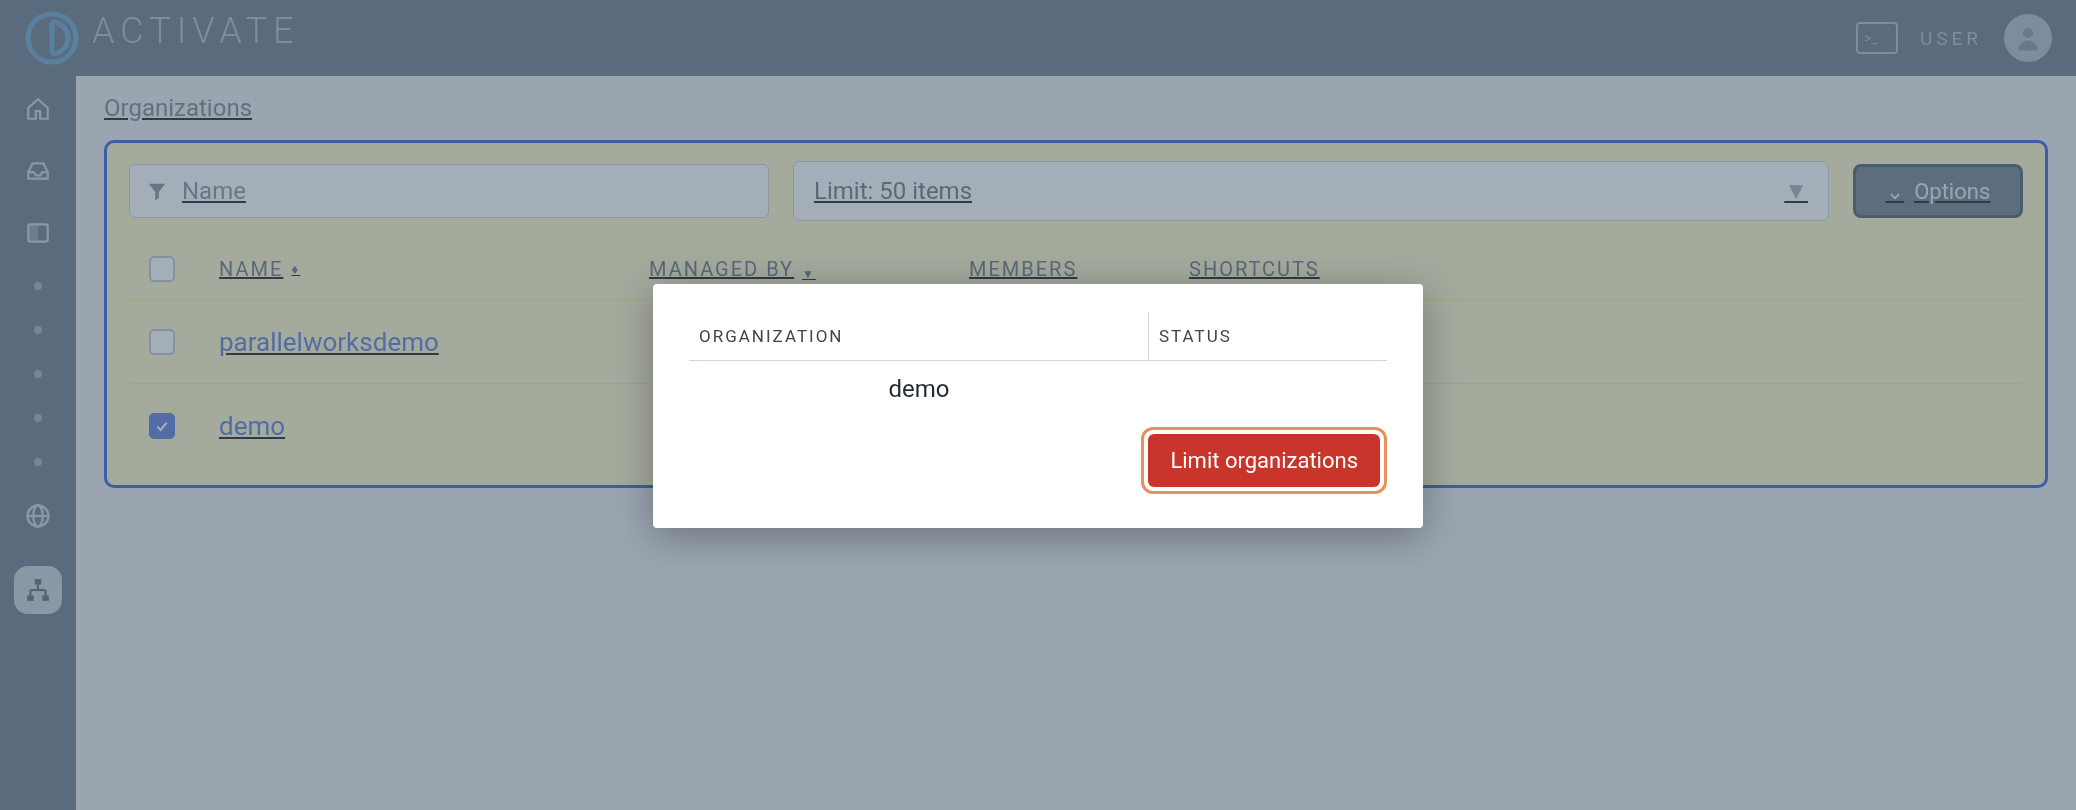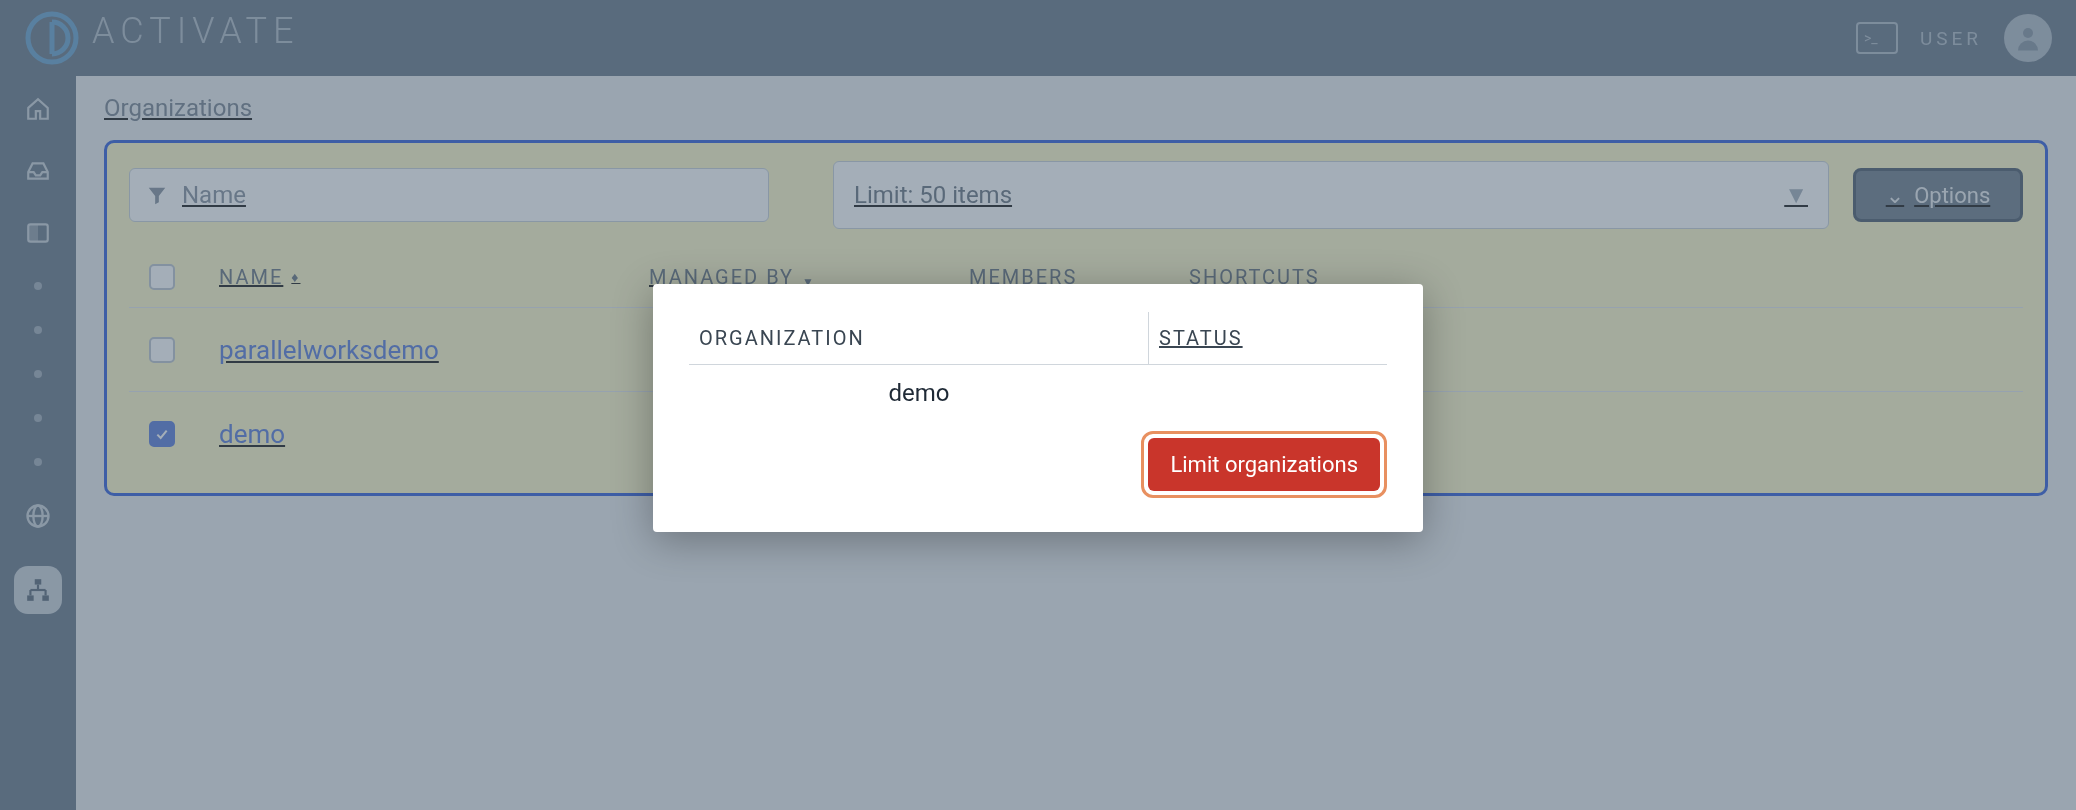--- a/index.html
+++ b/index.html
@@ -21,21 +21,21 @@
 .rail-icon { color:#c5ced6; }
 .rail-dot { width:8px; height:8px; border-radius:50%; background:#9aa6b3; }
 .rail-active { width:48px; height:48px; border-radius:14px; background:#c5ced6; display:flex; align-items:center; justify-content:center; color:#4a5a6b; }
 
 
 .main { position:absolute; left:76px; top:76px; right:0; bottom:0; background:#e8ebee; padding:18px 28px;text-decoration:underline; }
 .page-title { font-size:24px; color:#6b7785; margin-bottom:18px; }
 .panel { background:#fef9c3; border:3px solid #1d4ed8; border-radius:10px; padding:18px 22px; }
 .filterrow { display:flex; gap:24px; align-items:center; margin-bottom:18px; }
 .name-filter { flex:0 0 640px; height:54px; border:1px solid #c3ccd5; border-radius:6px; background:#fff; display:flex; align-items:center; padding:0 16px; gap:14px; color:#7a8694; font-size:24px; }
-.limit-select { flex:1; height:68px; border:1px solid #c3ccd5; border-radius:6px; background:#fff; display:flex; align-items:center; padding:12px 20px; color:#5a6673; font-size:24px; justify-content:space-between;margin-left:40px; }
+.limit-select { flex:1; height:60px; border:1px solid #c3ccd5; border-radius:6px; background:#fff; display:flex; align-items:center; padding:12px 20px; color:#5a6673; font-size:24px; justify-content:space-between; }
 .options-btn { flex:0 0 170px; height:54px; border:3px solid #3a4a5c; border-radius:8px; background:#5f6f7f; color:#e8ebee; font-size:22px; display:flex; align-items:center; justify-content:center; gap:10px; }
 
 
 .thead { display:flex; align-items:center; height:60px; padding:0 20px; color:#5a6673; font-size:20px; letter-spacing:2px; }
 .col-check { width:70px; }
 .col-name { width:430px; display:flex; align-items:center; gap:8px; }
 .col-managed { width:320px; display:flex; align-items:flex-end; gap:8px; }
 .col-members { width:220px; }
 .col-shortcuts { flex:1; }
 .trow { display:flex; align-items:center; height:84px; padding:0 20px; border-top:1px solid #e0e5ea; }
@@ -44,22 +44,22 @@
 .checkbox.checked { background:#4a6fd6; border-color:#4a6fd6; display:flex; align-items:center; justify-content:center; }
 .shortcuts { display:flex; gap:18px; color:#5f7fc4; }
 .shortcuts svg { width:28px; height:28px; }
 
 
 .overlay { position:absolute; inset:0; background:rgba(90,107,125,0.55); display:flex; align-items:flex-start; justify-content:center; padding-top:284px; }
 .modal { width:770px; background:#fff; border-radius:4px; box-shadow:0 8px 40px rgba(0,0,0,0.3); padding:28px 36px 34px; }
 .modal-title { font-size:32px; font-weight:700; color:#1f2a36; text-align:center; margin-bottom:18px; }
 .modal-table { width:100%; }
 .modal-thead { display:flex; border-bottom:1px solid #d0d6dc; }
-.modal-th { padding:14px 10px; font-size:20px; letter-spacing:2px; color:#3a4652; border-right:1px solid #d0d6dc; }
-.modal-th:last-child { border-right:none;text-decoration:underline; }
+.modal-th { padding:14px 10px; font-size:17px; letter-spacing:2px; color:#3a4652; border-right:1px solid #d0d6dc; }
+.modal-th:last-child { border-right:none; }
 .mcol-org { flex:0 0 460px; }
 .mcol-status { flex:1; }
 .modal-tr { display:flex; }
 .modal-td { padding:14px 10px; font-size:24px; color:#1f2a36; }
 .modal-td.mcol-org { text-align:center; }
 .modal-footer { display:flex; justify-content:flex-end; margin-top:10px; }
 .delete-btn-wrap { border:3px solid #e89060; border-radius:12px; padding:4px; }
 .delete-btn { background:#c9352b; color:#fff; font-size:22px; border:none; border-radius:6px; padding:14px 22px; cursor:pointer; }
 
 

